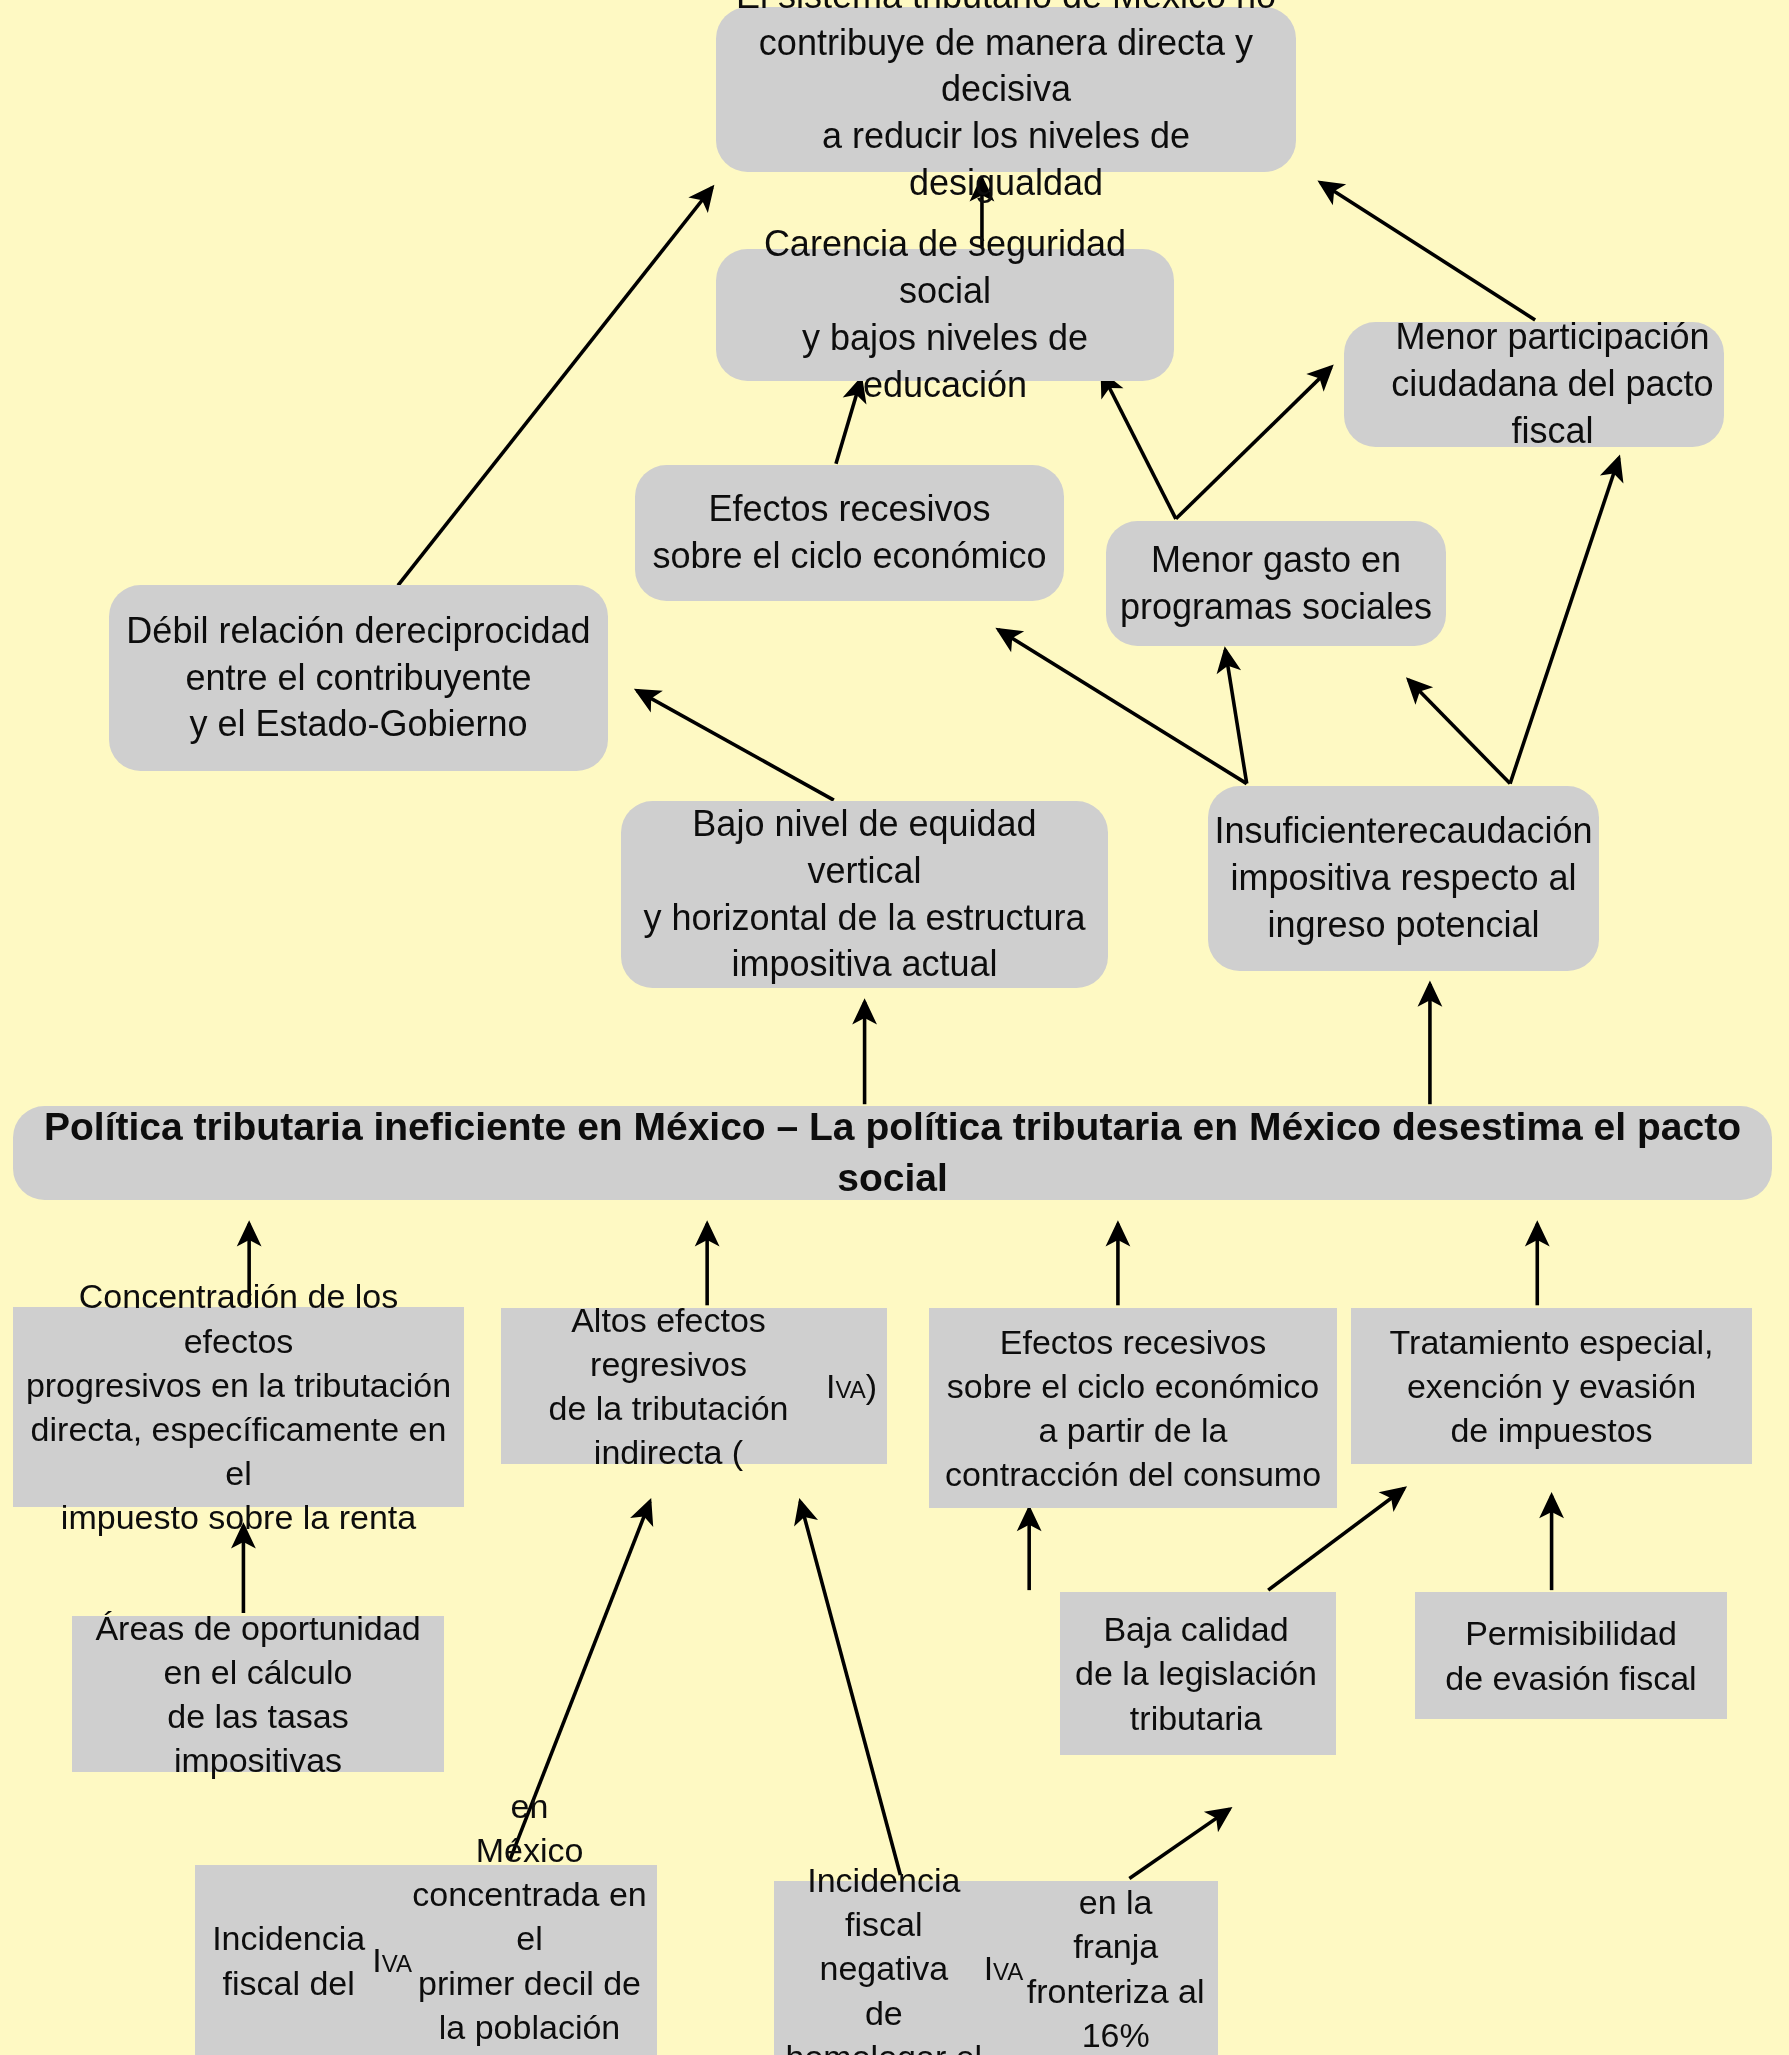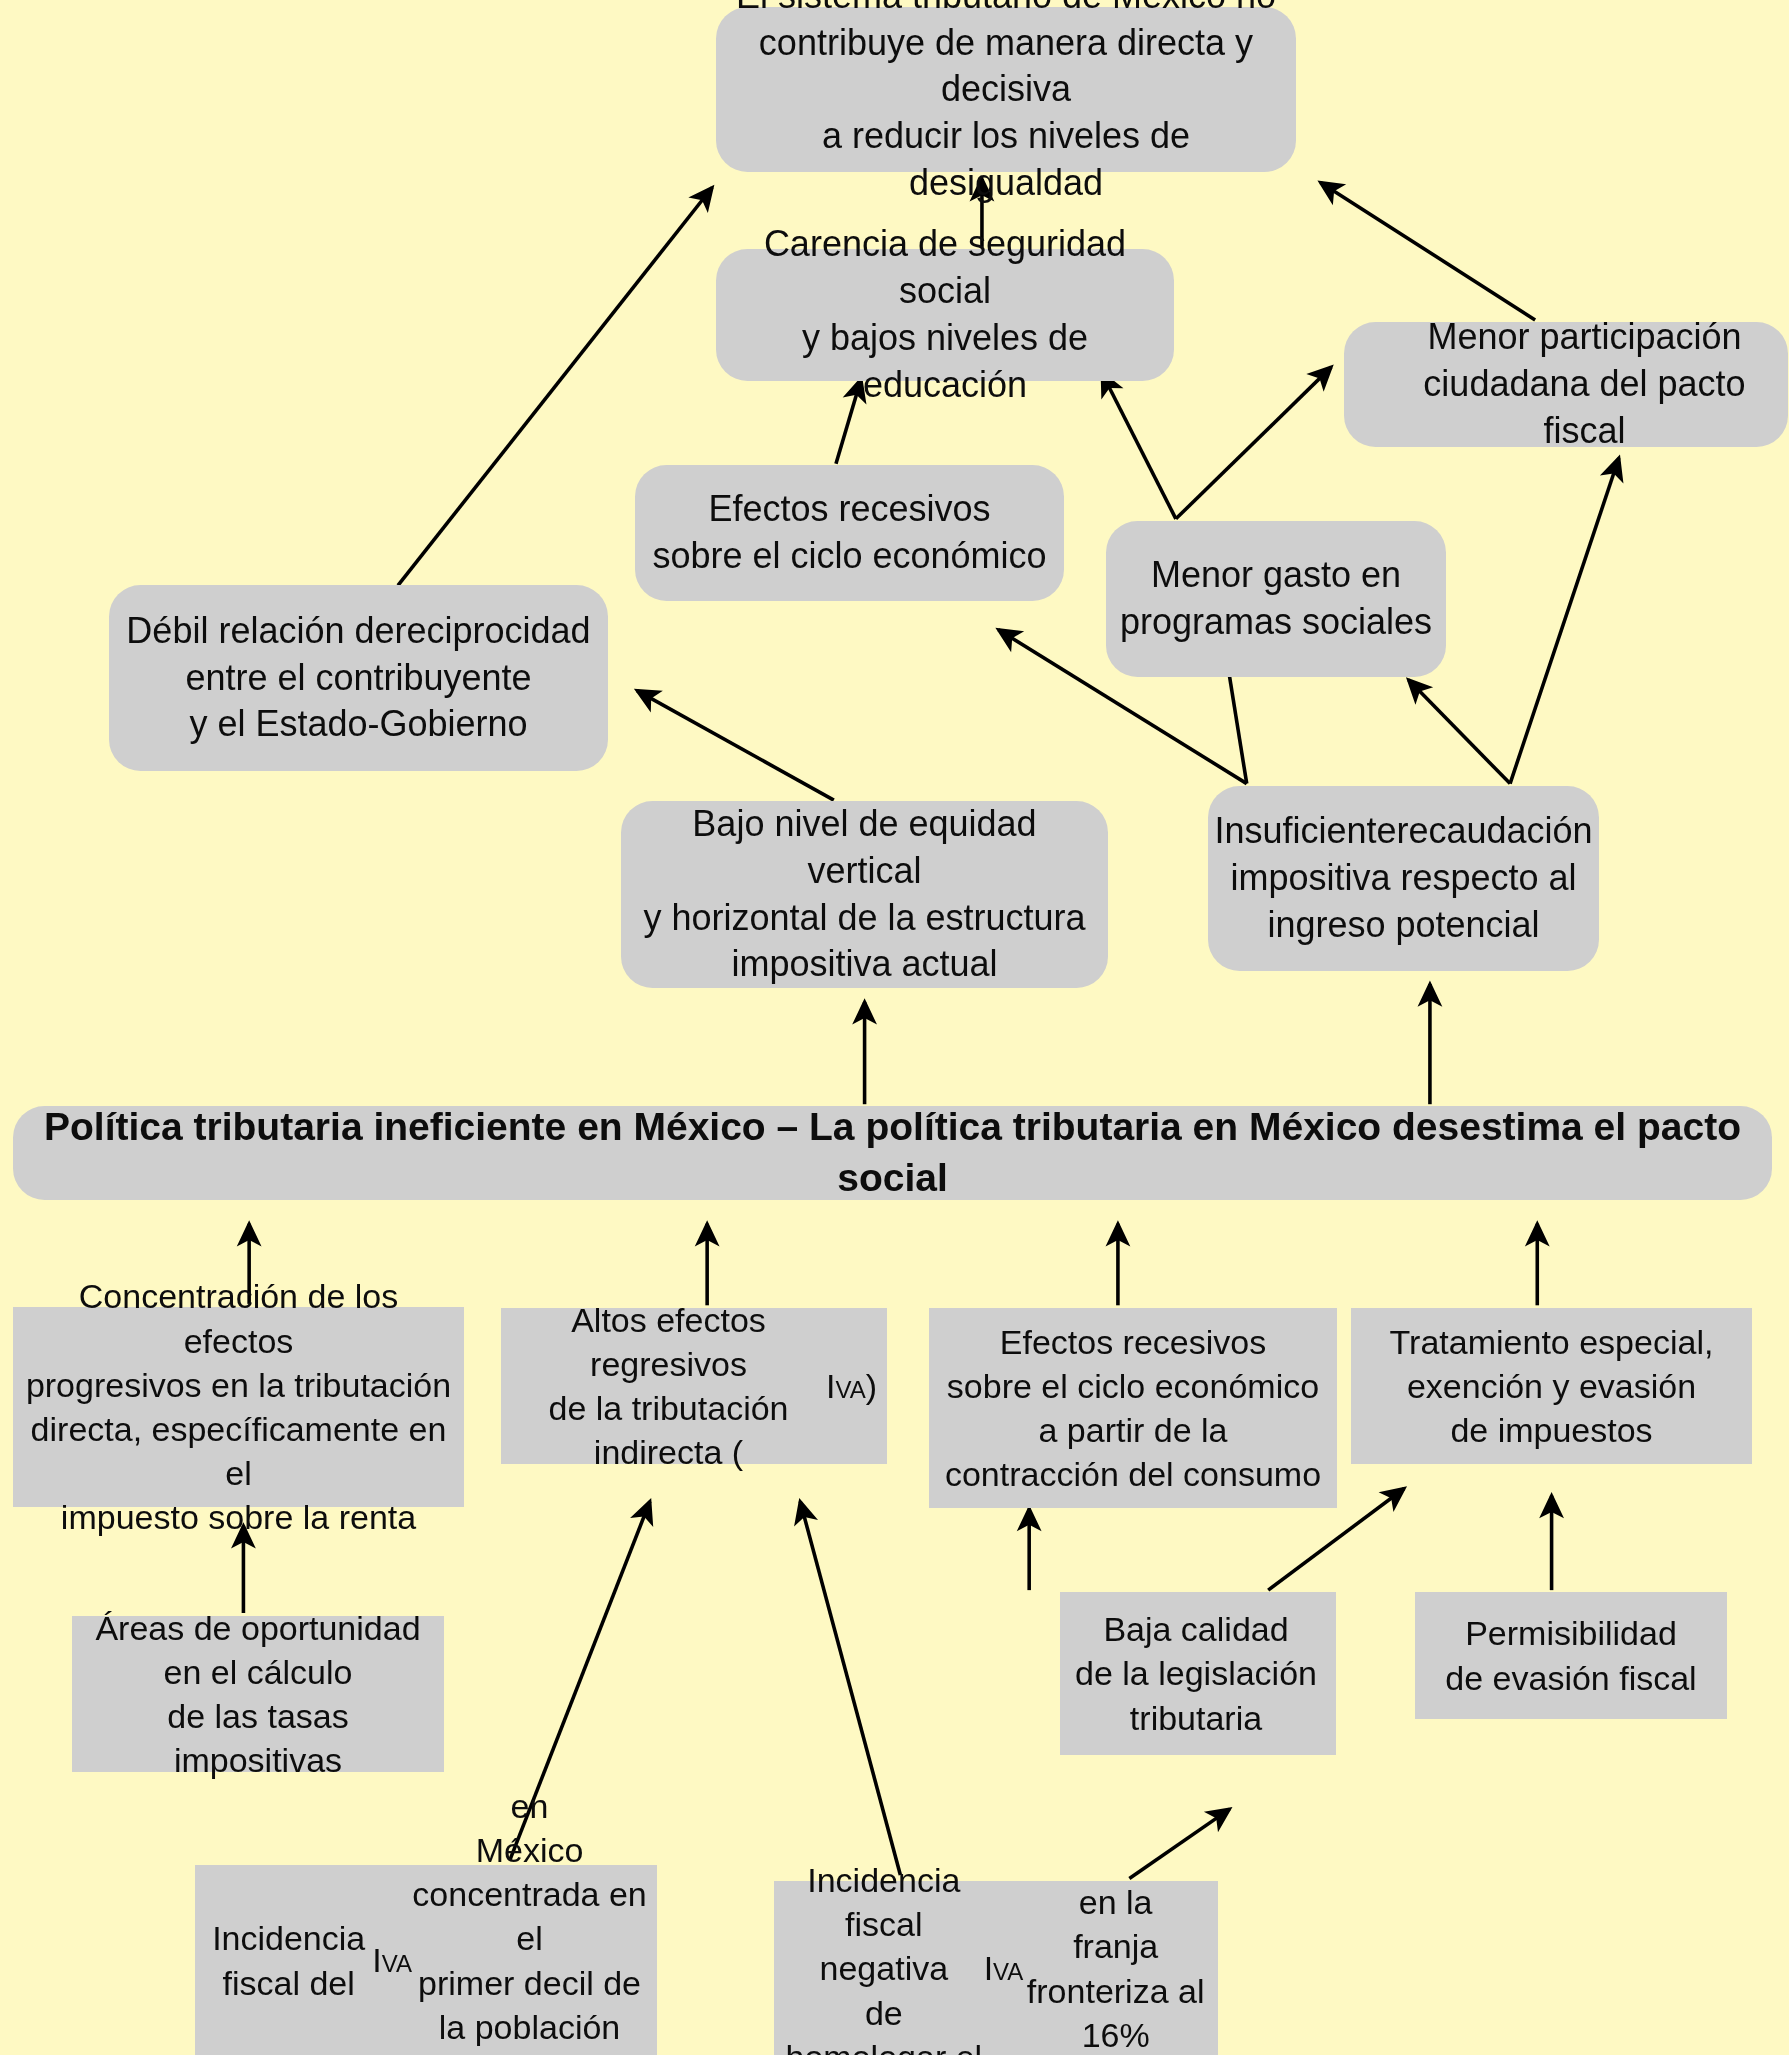--- a/index.html
+++ b/index.html
@@ -78,23 +78,23 @@
       <path d="M 1258,2620 L 1118,2098" fill="none" stroke="#000000" stroke-width="5" marker-end="url(#ah)"></path>
       <path d="M 1438,2222 L 1438,2108" fill="none" stroke="#000000" stroke-width="5" marker-end="url(#ah)"></path>
       <path d="M 1772,2222 L 1962,2080" fill="none" stroke="#000000" stroke-width="5" marker-end="url(#ah)"></path>
       <path d="M 2168,2222 L 2168,2090" fill="none" stroke="#000000" stroke-width="5" marker-end="url(#ah)"></path>
       <path d="M 1578,2625 L 1718,2528" fill="none" stroke="#000000" stroke-width="5" marker-end="url(#ah)"></path>
     </svg>
 
   <div id="node-layer">
       <div class="node rounded f50" style="left: 716px; top: 7.2px; width: 580px; height: 165px;">El sistema tributario de México no<br>contribuye de manera directa y decisiva<br>a reducir los niveles de desigualdad</div>
       <div class="node rounded f50" style="left: 716px; top: 249px; width: 458px; height: 132px;">Carencia de seguridad social<br>y bajos niveles de educación</div>
-      <div class="node rounded f50" style="left: 1344px; top: 322px; width: 444px; height: 125px; padding-left: 47px;">Menor participación<br>ciudadana del pacto fiscal</div>
+      <div class="node rounded f50" style="left: 1344px; top: 322px; width: 380px; height: 125px; padding-left: 47px;">Menor participación<br>ciudadana del pacto fiscal</div>
       <div class="node rounded f50" style="left: 635px; top: 465px; width: 429px; height: 136px;">Efectos recesivos<br>sobre el ciclo económico</div>
-      <div class="node rounded f50" style="left: 1106px; top: 521px; width: 340px; height: 156px;">Menor gasto en<br>programas sociales</div>
+      <div class="node rounded f50" style="left: 1106px; top: 521px; width: 340px; height: 125px;">Menor gasto en<br>programas sociales</div>
       <div class="node rounded f50" style="left: 109px; top: 585px; width: 499px; height: 186px;">Débil relación dereciprocidad<br>entre el contribuyente<br>y el Estado-Gobierno</div>
       <div class="node rounded f50" style="left: 621px; top: 801px; width: 487px; height: 187px;">Bajo nivel de equidad vertical<br>y horizontal de la estructura<br>impositiva actual</div>
       <div class="node rounded f50" style="left: 1208px; top: 786px; width: 391px; height: 185px;">Insuficienterecaudación<br>impositiva respecto al<br>ingreso potencial</div>
       <div class="node rounded f54" style="left: 13px; top: 1106px; width: 1759px; height: 94px;">Política tributaria ineficiente en México – La política tributaria en México desestima el pacto social</div>
       <div class="node square f48" style="left: 13px; top: 1307px; width: 451px; height: 200px;">Concentración de los efectos<br>progresivos en la tributación<br>directa, específicamente en el<br>impuesto sobre la renta</div>
       <div class="node square f48" style="left: 501px; top: 1308px; width: 386px; height: 156px;">Altos efectos regresivos<br>de la tributación<br>indirecta (<span class="smallcaps">Iva</span>)</div>
       <div class="node square f48" style="left: 929px; top: 1308px; width: 408px; height: 200px;">Efectos recesivos<br>sobre el ciclo económico<br>a partir de la<br>contracción del consumo</div>
       <div class="node square f48" style="left: 1351px; top: 1308px; width: 401px; height: 156px;">Tratamiento especial,<br>exención y evasión<br>de impuestos</div>
       <div class="node square f48" style="left: 72px; top: 1616px; width: 372px; height: 156px;">Áreas de oportunidad<br>en el cálculo<br>de las tasas impositivas</div>
       <div class="node square f48" style="left: 1060px; top: 1592px; width: 276px; height: 163px; padding-left: 6px;">Baja calidad<br>de la legislación<br>tributaria</div>

